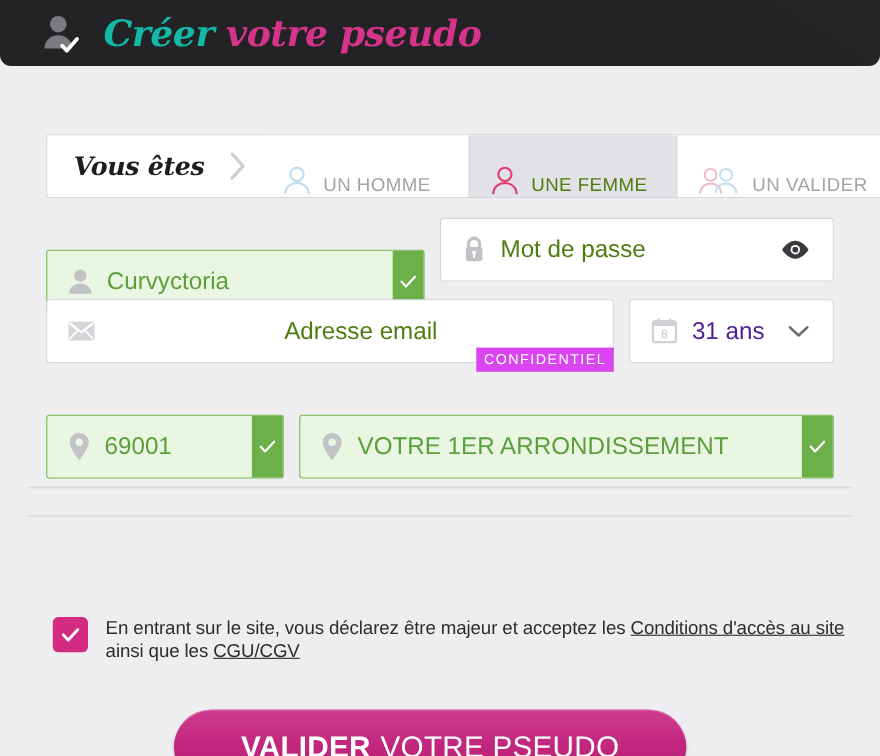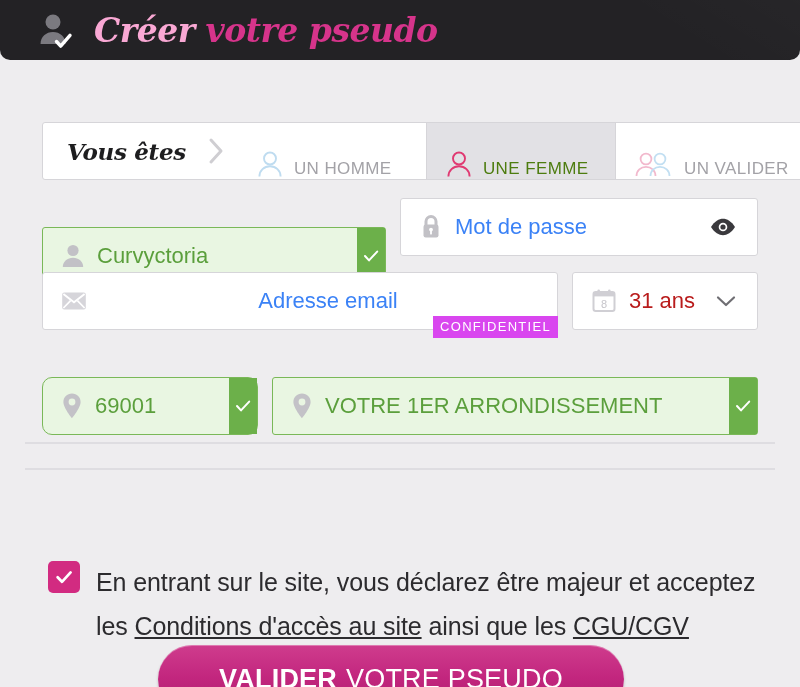--- a/index.html
+++ b/index.html
@@ -34,21 +34,21 @@
     flex: 0 0 auto;
   }
   .hdr-title {
     font-family: "DejaVu Serif", serif;
     font-size: 33px;
     font-style: italic;
     font-weight: bold;
     letter-spacing: -0.5px;
     white-space: nowrap;
   }
-  .hdr-title .w { color: #f9a8d4; }
+  .hdr-title .w { color: #14b8a6; }
   .hdr-title .p { color: #d6348b; }
 
   
   .body { position: absolute; left: 0; top: 60px; width: 800px; height: 627px; }
 
   
   .segbar {
     position: absolute; left: 42px; top: 62px;
     width: 763px; height: 58px;
     background: #ffffff;
@@ -91,21 +91,21 @@
     position: relative;
     display: flex; align-items: center;
     background: #ffffff;
     border: 1px solid #d6d5d9;
     border-radius: 3px;
     height: 58px;
     overflow: visible;
   }
   .field .ficon { flex: 0 0 auto; display: flex; margin-left: 18px; margin-right: 12px; }
   .field .ftext {
-    font-size: 22px; color: #3b82f6; white-space: nowrap;
+    font-size: 22px; color: #4d7c0f; white-space: nowrap;
     flex: 1 1 auto; overflow: hidden;
   }
   .field.valid {
     background: #e9f6e2;
     border: 1px solid #7ab858;
     padding-right: 0;
     margin-top: 29px;
   }
   .field.valid .ftext { color: #5b9f3c; }
   .checktab {
@@ -142,21 +142,21 @@
   }
   .cbox {
     flex: 0 0 auto;
     width: 32px; height: 32px;
     background: #d22b81; border-radius: 5px;
     display: flex; align-items: center; justify-content: center;
     cursor: pointer;
     margin-top: 1px;
   }
   .terms-text {
-    font-size: 25px; color: #2c2b2e; line-height: 44px;
+    font-size: 17px; color: #2c2b2e; line-height: 21px;
     letter-spacing: -0.1px;
   }
   .terms-text a { color: #2c2b2e; text-decoration: underline; cursor: pointer; }
 
   
   .submit {
     position: absolute; left: 158px; top: 585px;
     width: 466px; height: 68px;
     border-radius: 34px;
     border: none;
@@ -287,32 +287,32 @@
     <div class="field" style="width:186px;">
       <span class="ficon">
         <svg width="26" height="26" viewBox="0 0 26 26">
           <rect x="2.5" y="4" width="21" height="19" rx="2.2" stroke="#d0cfd4" stroke-width="2" fill="none"></rect>
           <rect x="2.5" y="4" width="21" height="4.4" fill="#d0cfd4"></rect>
           <rect x="6.4" y="1.6" width="2.6" height="4.6" rx="1.2" fill="#d0cfd4"></rect>
           <rect x="17" y="1.6" width="2.6" height="4.6" rx="1.2" fill="#d0cfd4"></rect>
           <text x="13" y="19.6" font-family="Liberation Sans, sans-serif" font-size="11" fill="#c6c5ca" text-anchor="middle">8</text>
         </svg>
       </span>
-      <span class="ftext" style="color:#b91c1c; flex:0 0 auto; ">31 ans</span>
+      <span class="ftext" style="color:#4c1d95; flex:0 0 auto; ">31 ans</span>
       <span class="rtool" style="margin-left:auto;">
         <svg width="22" height="14" viewBox="0 0 22 14">
           <path d="M3 3.5 L11 11 L19 3.5" stroke="#6f6e73" stroke-width="2.2" fill="none" stroke-linecap="round" stroke-linejoin="round"></path>
         </svg>
       </span>
     </div>
   </div>
 
   <div class="row" style="left:42px; top:288px; width:716px; gap:14px;">
 
-    <div class="field valid" style="width:216px;border-radius:10px;">
+    <div class="field valid" style="width:216px;">
       <span class="ficon">
         <svg width="22" height="28" viewBox="0 0 22 28">
           <path d="M11 1.6c-5 0-8.6 3.7-8.6 8.4 0 6.1 8.6 16.2 8.6 16.2s8.6-10.1 8.6-16.2c0-4.7-3.6-8.4-8.6-8.4z" fill="#c3c2c7"></path>
           <circle cx="11" cy="10" r="3.4" fill="#e9f6e2"></circle>
         </svg>
       </span>
       <span class="ftext">69001</span>
       <span class="checktab">
         <svg width="18" height="18" viewBox="0 0 18 18">
           <path d="M3 9 L7 13.4 L15.2 4.6" stroke="#ffffff" stroke-width="2" fill="none" stroke-linecap="round" stroke-linejoin="round"></path>

